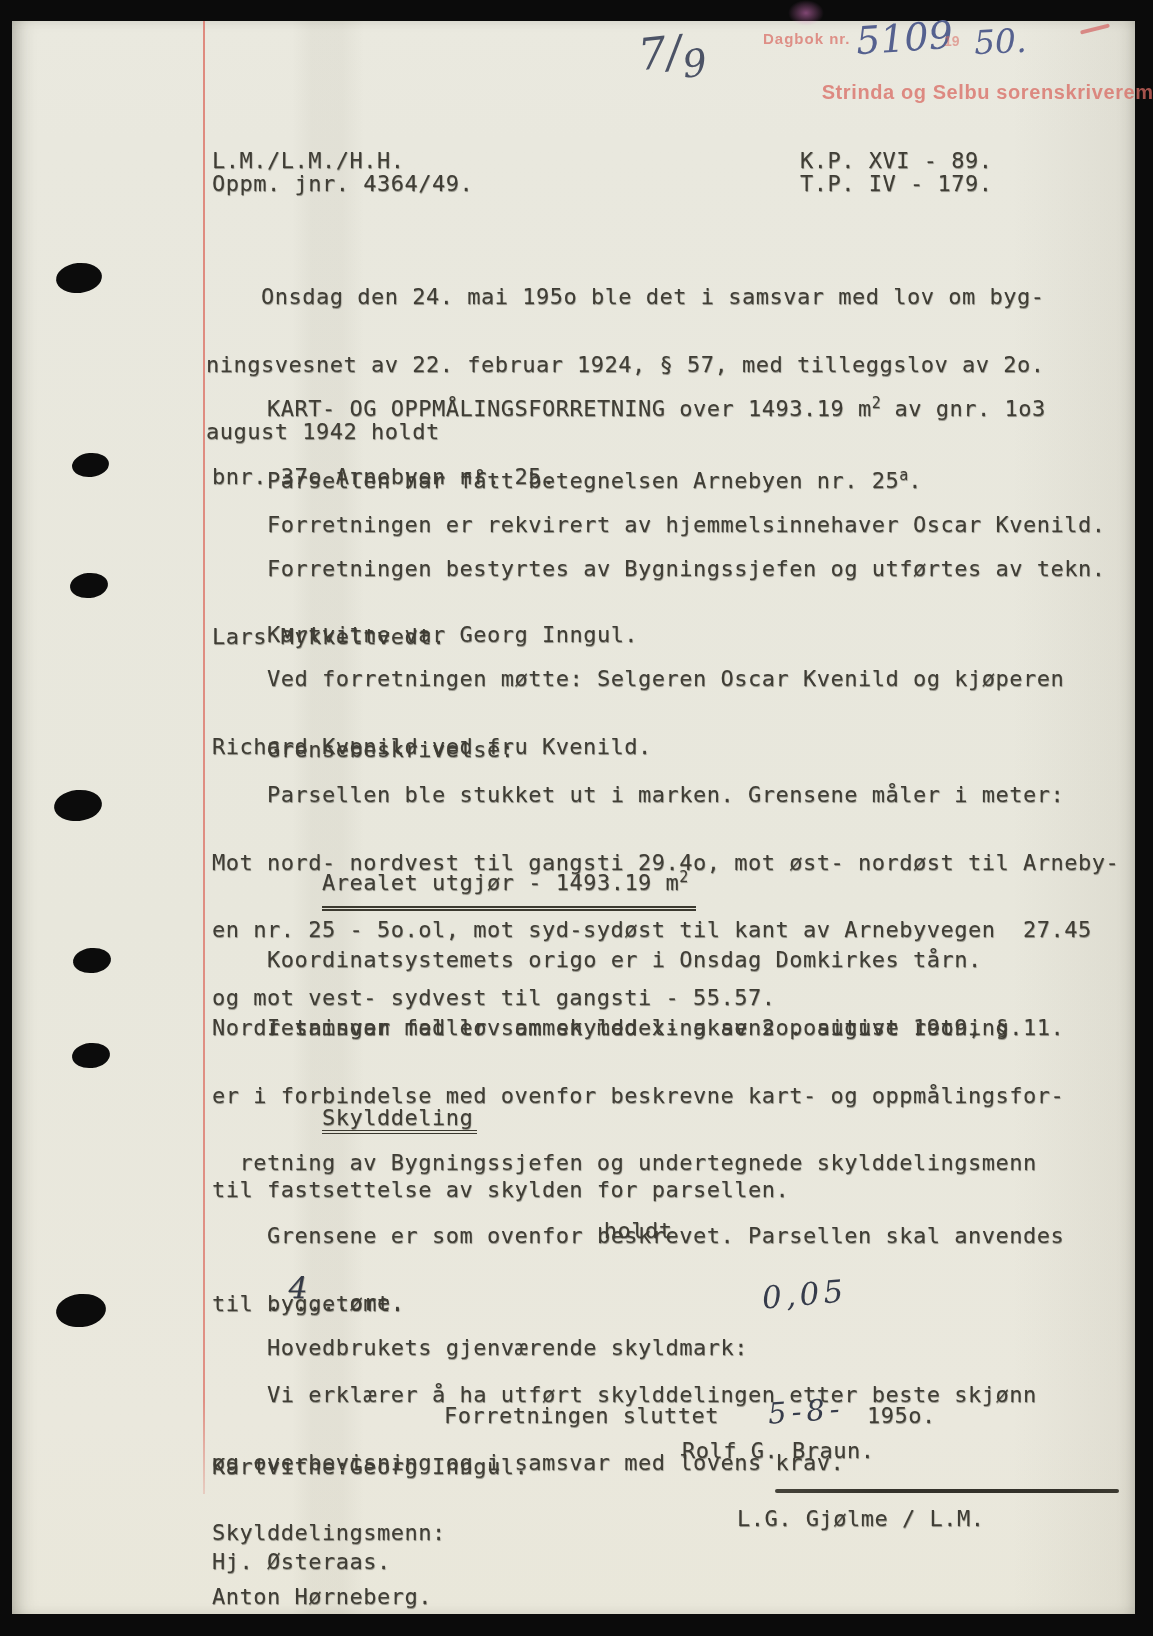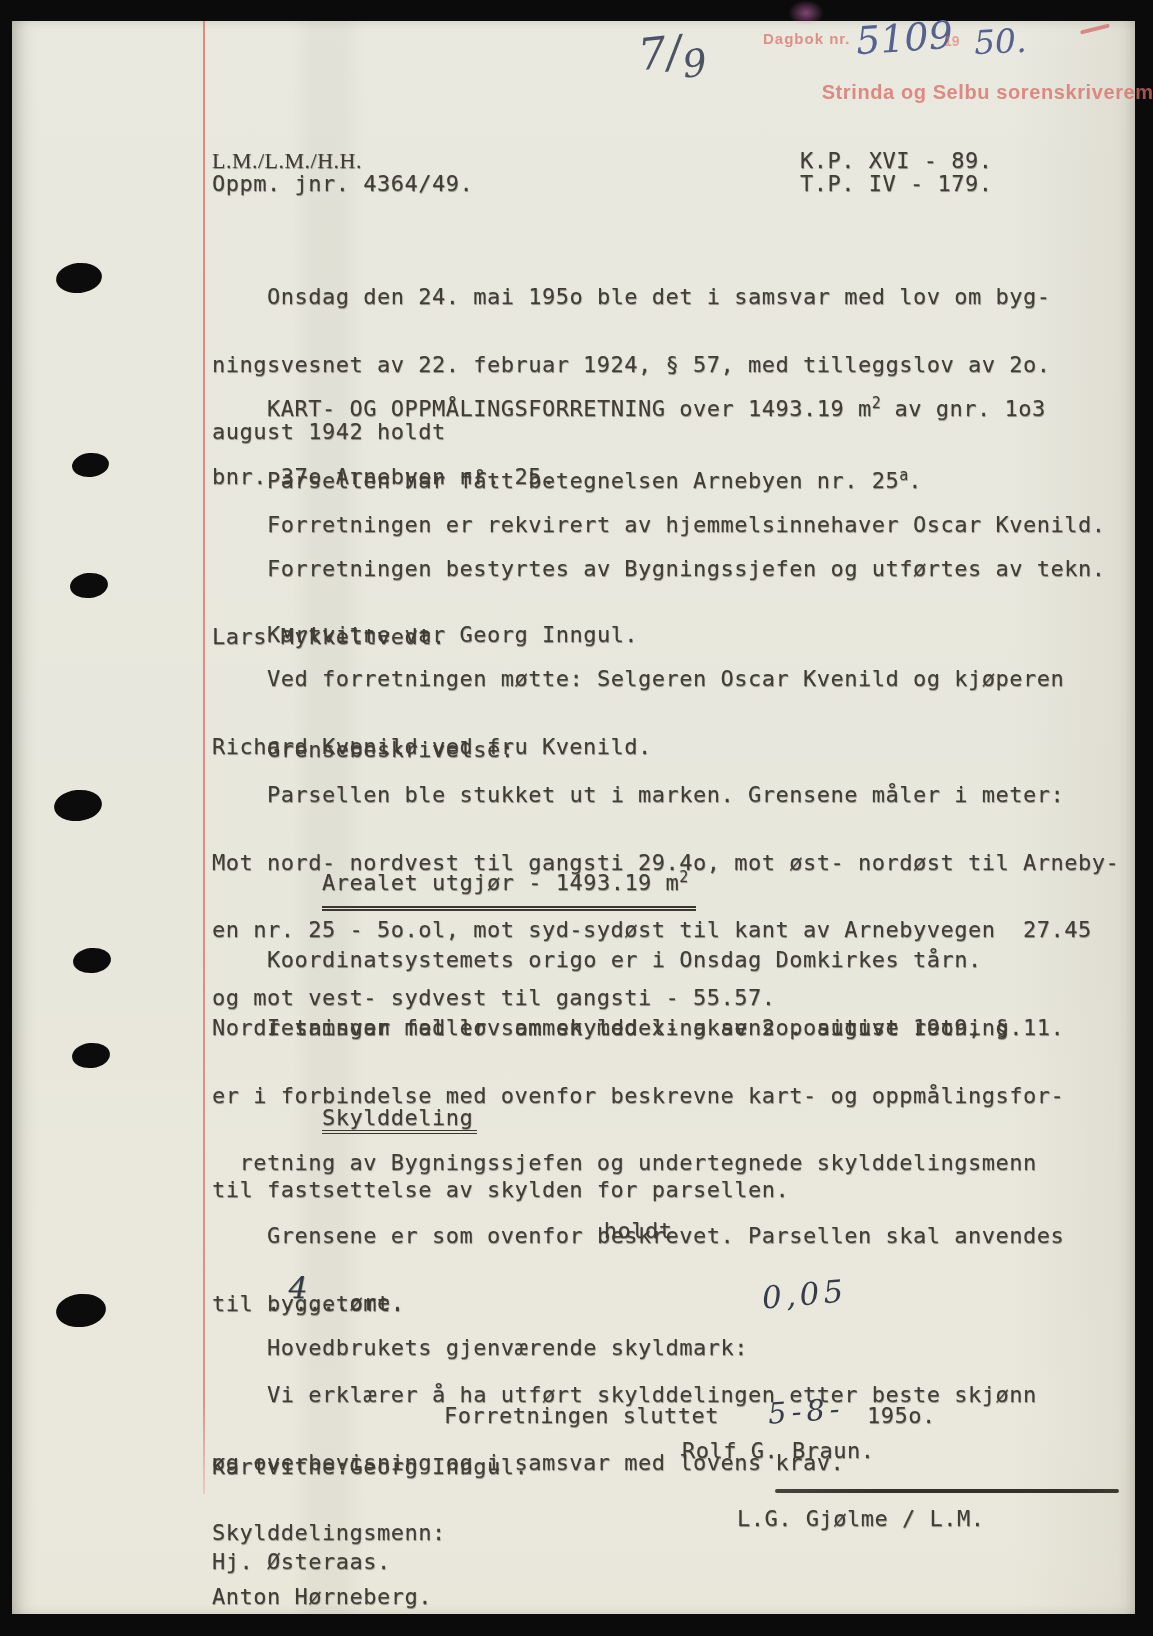--- a/index.html
+++ b/index.html
@@ -80,26 +80,26 @@
 
   <div class="redstamp" style="left:763px;top:30px;font-size:15px;opacity:0.7;letter-spacing:1px;">Dagbok nr.</div>
   <div class="hand blue" style="left:856px;top:16px;font-size:38px;transform:rotate(-4deg);">5109</div>
   <div class="redstamp" style="left:944px;top:33px;font-size:14px;opacity:0.55;">19</div>
   <div class="hand blue" style="left:974px;top:22px;font-size:33px;transform:rotate(-3deg);">50.</div>
   <div class="redstamp" style="left:797px;top:58px;font-size:20px;opacity:0.75;letter-spacing:0.6px;">
     <span>Strinda og Selbu sorenskriverem</span><span style="color:#c6473f;font-weight:bold;opacity:1;">bede</span>
   </div>
 
 
-  <div class="t" style="left:212px;top:150px;font-family:Liberation Serif, serif;">L.M./L.M./H.H.</div>
+  <div class="t" style="left:212px;top:150px;">L.M./L.M./H.H.</div>
   <div class="t" style="left:212px;top:173px;">Oppm. jnr. 4364/49.</div>
   <div class="t" style="left:800px;top:150px;">K.P. XVI - 89.</div>
   <div class="t" style="left:800px;top:173px;">T.P. IV - 179.</div>
 
-  <div class="t para" style="left:212px;top:241px;">
+  <div class="t para" style="left:206px;top:241px;">
     <div class="ln ind">Onsdag den 24. mai 195o ble det i samsvar med lov om byg-</div>
     <div class="ln">ningsvesnet av 22. februar 1924, § 57, med tilleggslov av 2o.</div>
     <div class="ln">august 1942 holdt</div>
   </div>
 
   <div class="t para" style="left:212px;top:353px;">
     <div class="ln ind"><span>KART- OG OPPMÅLINGSFORRETNING over 1493.19 m</span><span class="sup">2</span><span> av gnr. 1o3</span></div>
     <div class="ln">bnr. 37o Arnebyen nr. 25.</div>
   </div>
 

